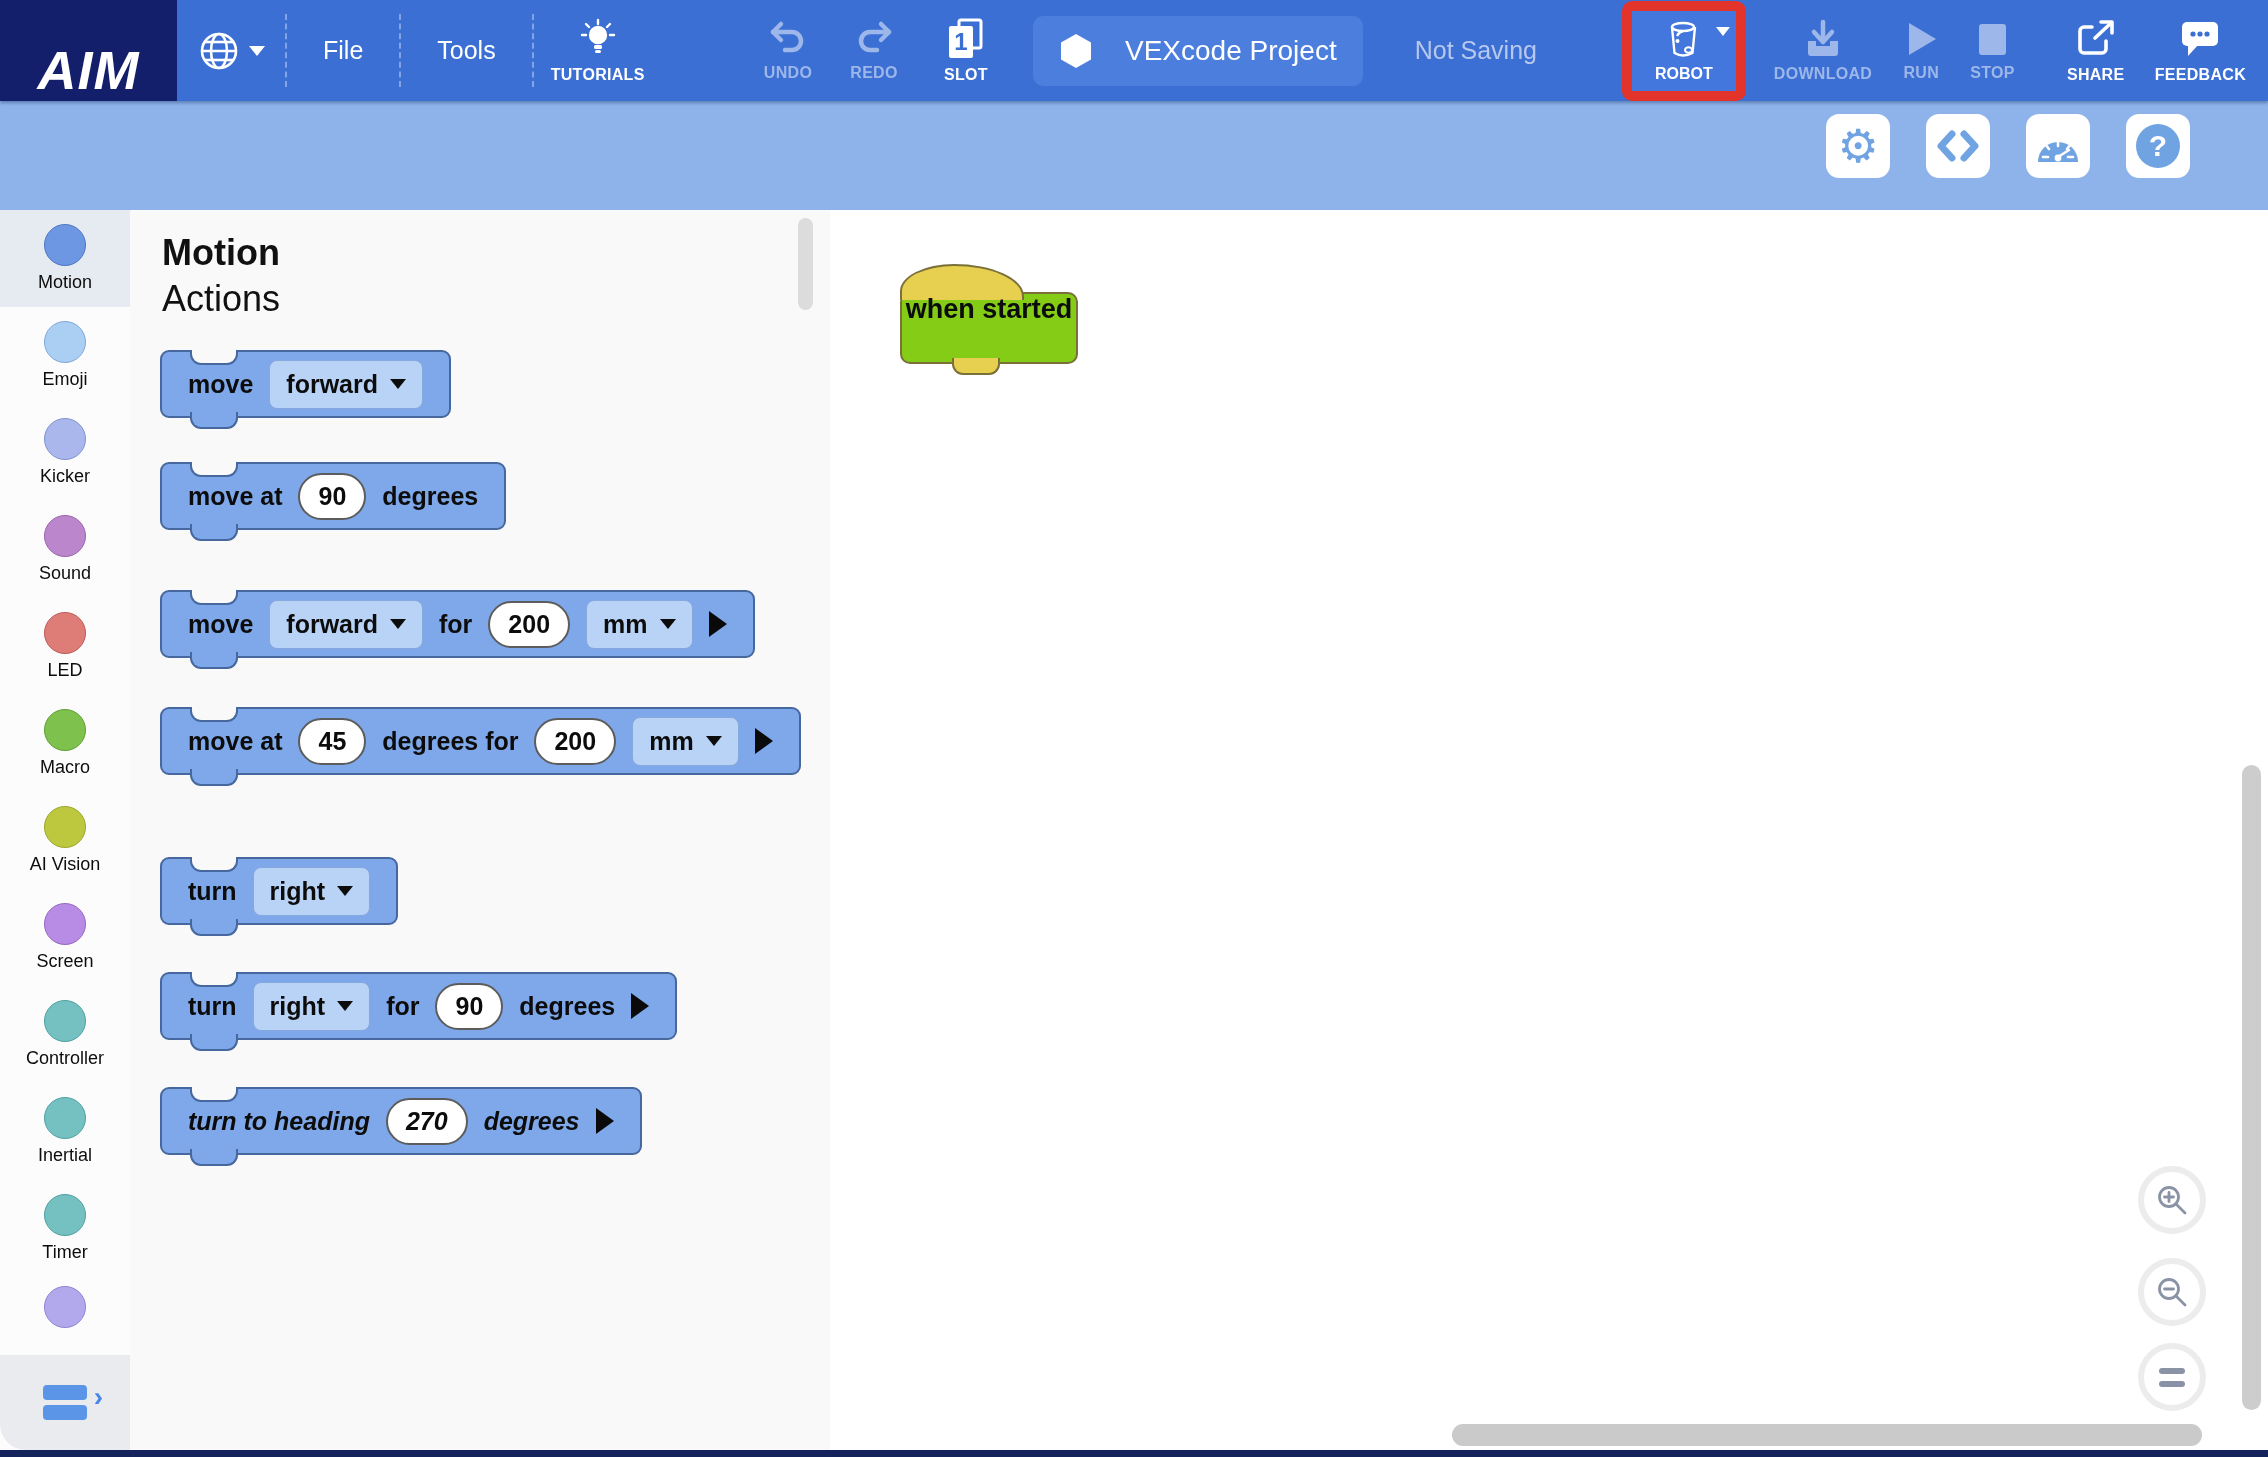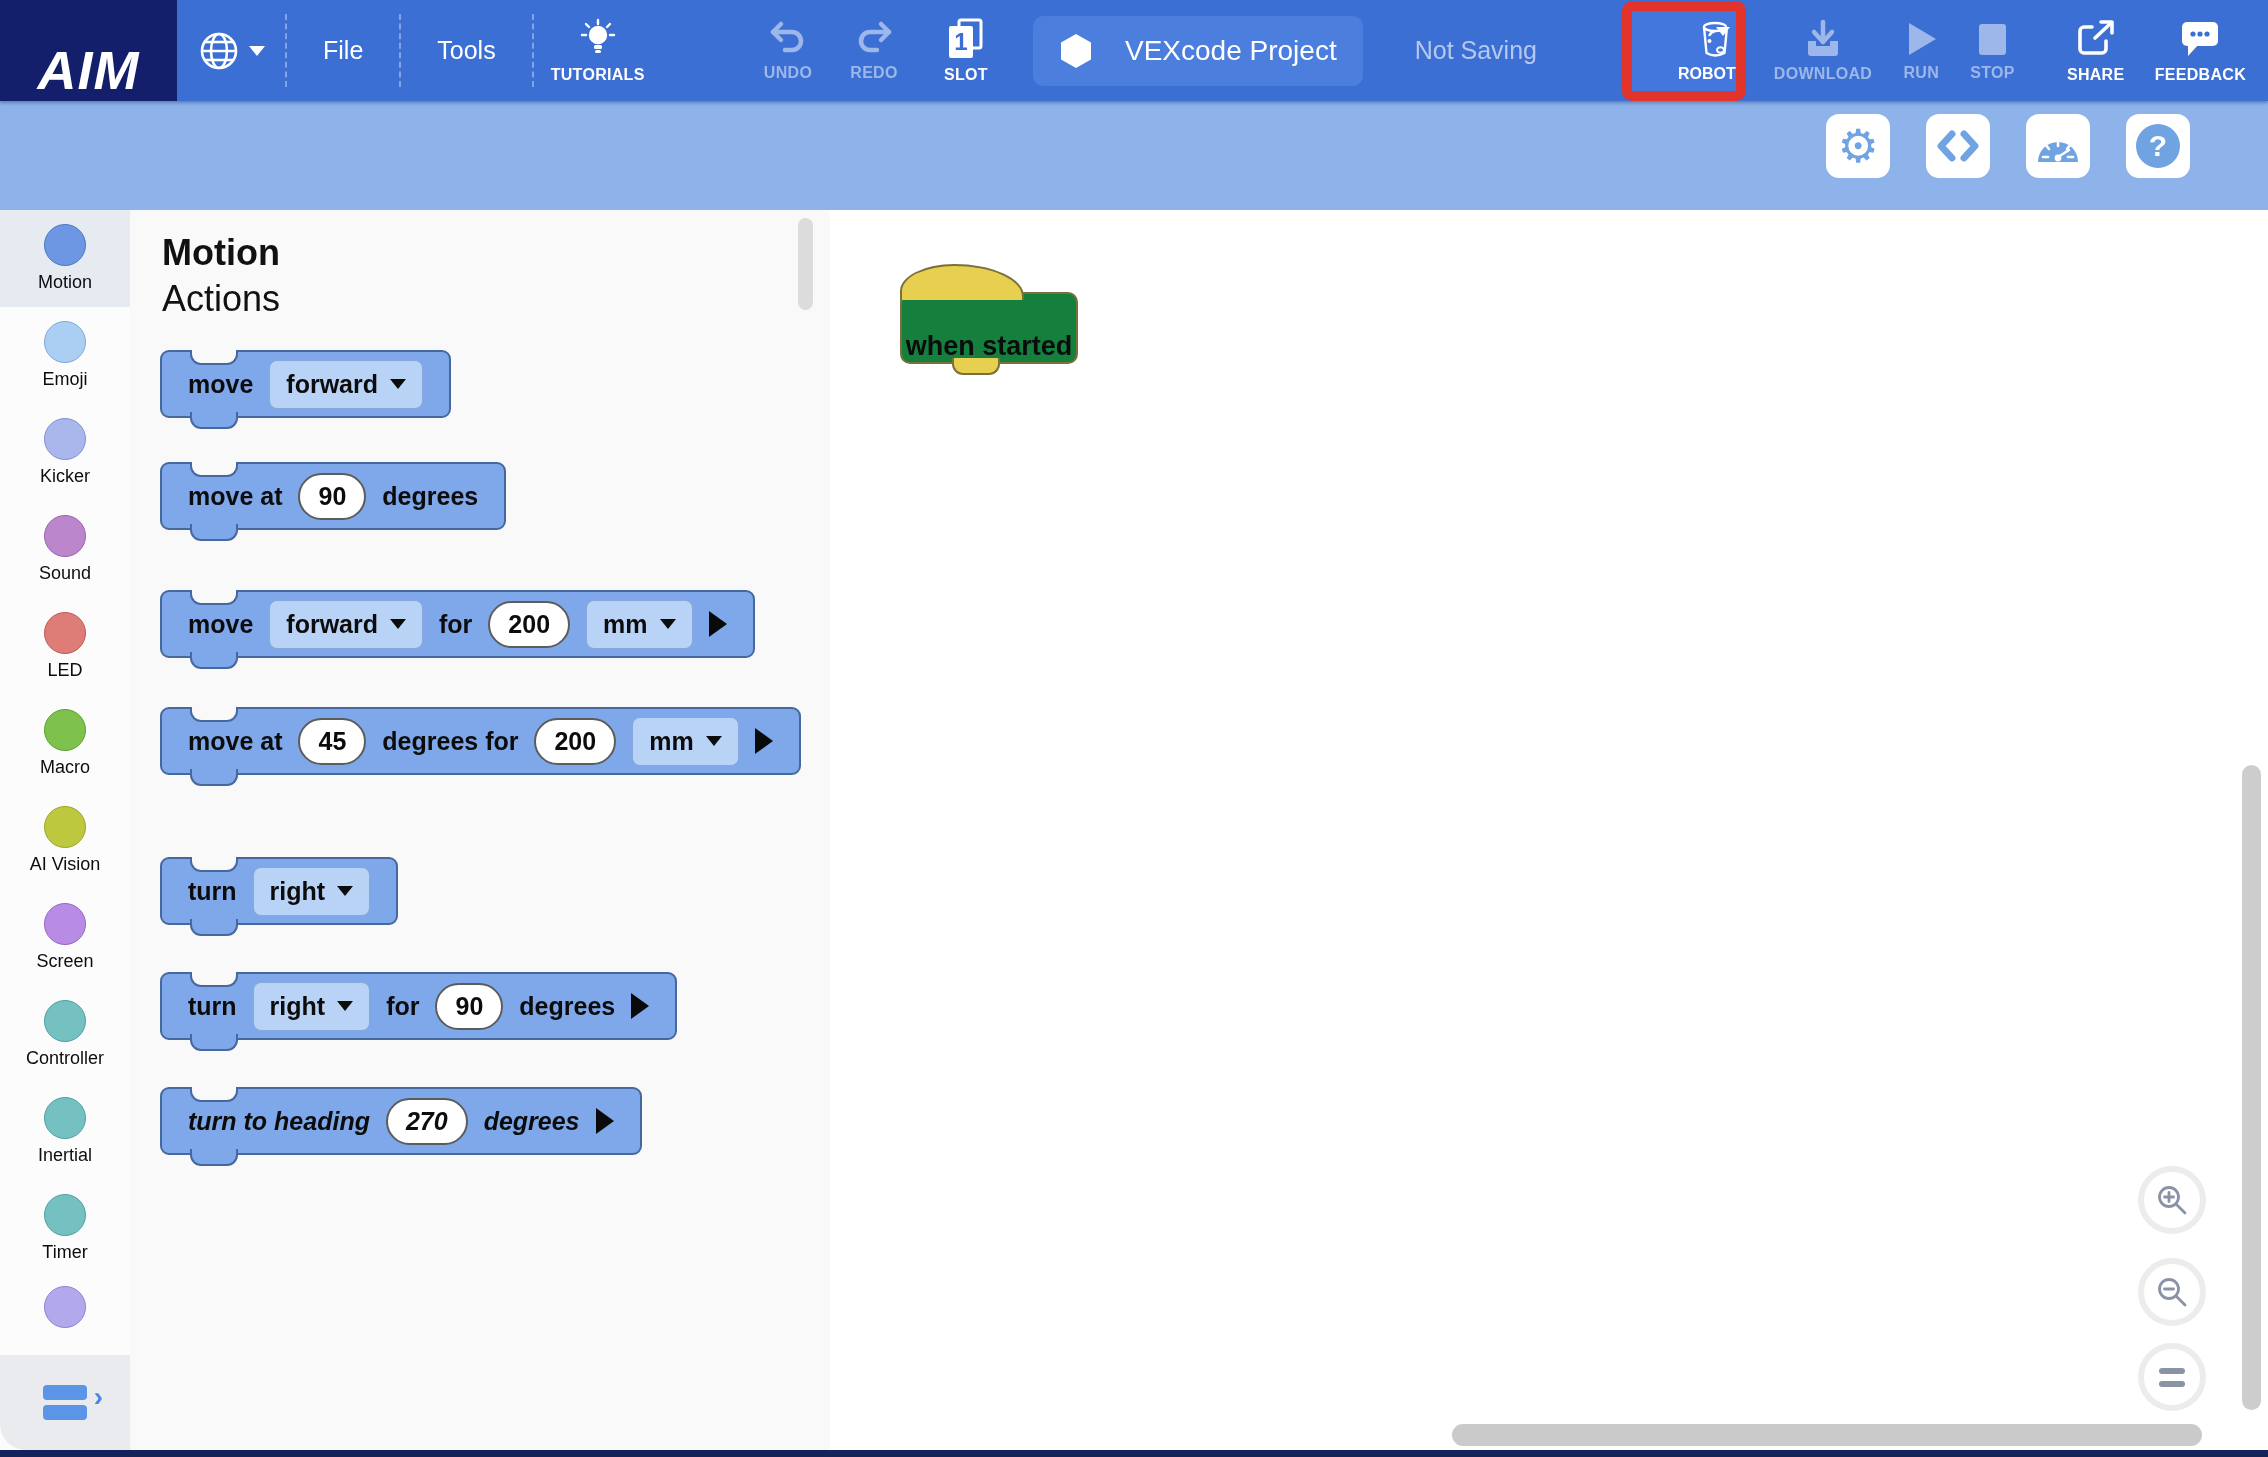--- a/index.html
+++ b/index.html
@@ -22,21 +22,21 @@
             color:#fff; padding:0 14px; min-width:86px; }
   .tb-btn .lbl { font-size:16px; font-weight:700; letter-spacing:.3px; }
   .tb-btn.disabled { color:#9db7ea; }
   .globe-btn { display:flex; align-items:center; justify-content:center; gap:8px; padding:0 20px; color:#fff; }
   .caret-down { width:0; height:0; border-left:8px solid transparent; border-right:8px solid transparent; border-top:10px solid #fff; }
   .proj-pill { display:flex; align-items:center; gap:32px; background:#4c7ede; border-radius:10px;
                height:70px; padding:0 26px; margin-left:24px; min-width:300px; }
   .proj-pill .ptitle { color:#fff; font-size:28px; }
   .save-status { color:#b7c8ee; font-size:25px; margin-left:52px; }
   .robot-box { border:10px solid #e2342b; border-radius:10px; margin-right:14px; }
-  .robot-inner { background:#4377dd; display:flex; flex-direction:column; align-items:flex-end; justify-content:center;
+  .robot-inner { background:#4377dd; display:flex; flex-direction:column; align-items:center; justify-content:center;
                  gap:4px; width:104px; height:80px; color:#fff; position:relative; }
   .robot-inner .lbl { font-size:16px; font-weight:700; }
   .robot-caret { position:absolute; right:6px; top:16px; }
   .icon-svg { display:block; }
 
   
   .subbar { position:absolute; left:0; top:101px; width:2268px; height:109px; background:#8db3ea; z-index:30; }
   .code-tab { position:absolute; left:12px; top:7px; width:214px; height:102px; background:#fff;
               border-radius:14px 14px 0 0; display:flex; align-items:center; justify-content:center; gap:12px; }
   .code-tab .tab-label { color:#3b82d8; font-size:32px; }
@@ -76,22 +76,22 @@
   .bl { font-weight:700; font-size:25px; color:#0c0c0c; white-space:nowrap; }
   .dd { background:#b9d3f6; border:1px solid #86a8dc; border-radius:8px; padding:9px 16px;
         display:inline-flex; align-items:center; gap:12px; font-weight:700; font-size:25px; color:#0c0c0c; cursor:pointer; }
   .dd .dcaret { width:0; height:0; border-left:8px solid transparent; border-right:8px solid transparent; border-top:10px solid #0c0c0c; }
   .oval { background:#fff; border:2px solid #5c5c5c; border-radius:999px; padding:7px 18px; min-width:34px;
           font-weight:700; font-size:25px; color:#0c0c0c; text-align:center; cursor:text; }
   .xarr { width:0; height:0; border-top:13px solid transparent; border-bottom:13px solid transparent; border-left:18px solid #0a0a0a; cursor:pointer; }
 
   
   .canvas { position:absolute; left:830px; top:210px; width:1438px; height:1247px; background:#fff; }
-  .hat { position:absolute; left:70px; top:82px; width:178px; height:72px; background:#15803d; border:2px solid #7a7039;
-         border-radius:10px; display:flex; align-items:flex-end; justify-content:center; cursor:grab; }
+  .hat { position:absolute; left:70px; top:82px; width:178px; height:72px; background:#84cc16; border:2px solid #7a7039;
+         border-radius:10px; display:flex; align-items:flex-start; justify-content:center; cursor:grab; }
   .hat::before { content:''; position:absolute; top:-30px; left:-2px; width:120px; height:34px; background:#e7cf4f;
                  border:2px solid #7a7039; border-bottom:none; border-radius:58% 75% 0 0 / 100% 120% 0 0; }
   .hat::after { content:''; position:absolute; bottom:-13px; left:50px; width:44px; height:15px; background:#e7cf4f;
                 border:2px solid #7a7039; border-top:none; border-radius:0 0 11px 11px; }
   .hat span { font-weight:700; font-size:27px; color:#0c0c0c; position:relative; z-index:2; }
 
   .zoom-btn { position:absolute; width:68px; height:68px; border-radius:50%; background:#fff; border:6px solid #ececec;
               display:flex; align-items:center; justify-content:center; color:#8a93a6; cursor:pointer; }
   .zoom-reset-ic { display:flex; flex-direction:column; gap:7px; }
   .zoom-reset-ic i { display:block; width:26px; height:6px; background:#8a93a6; border-radius:3px; }

